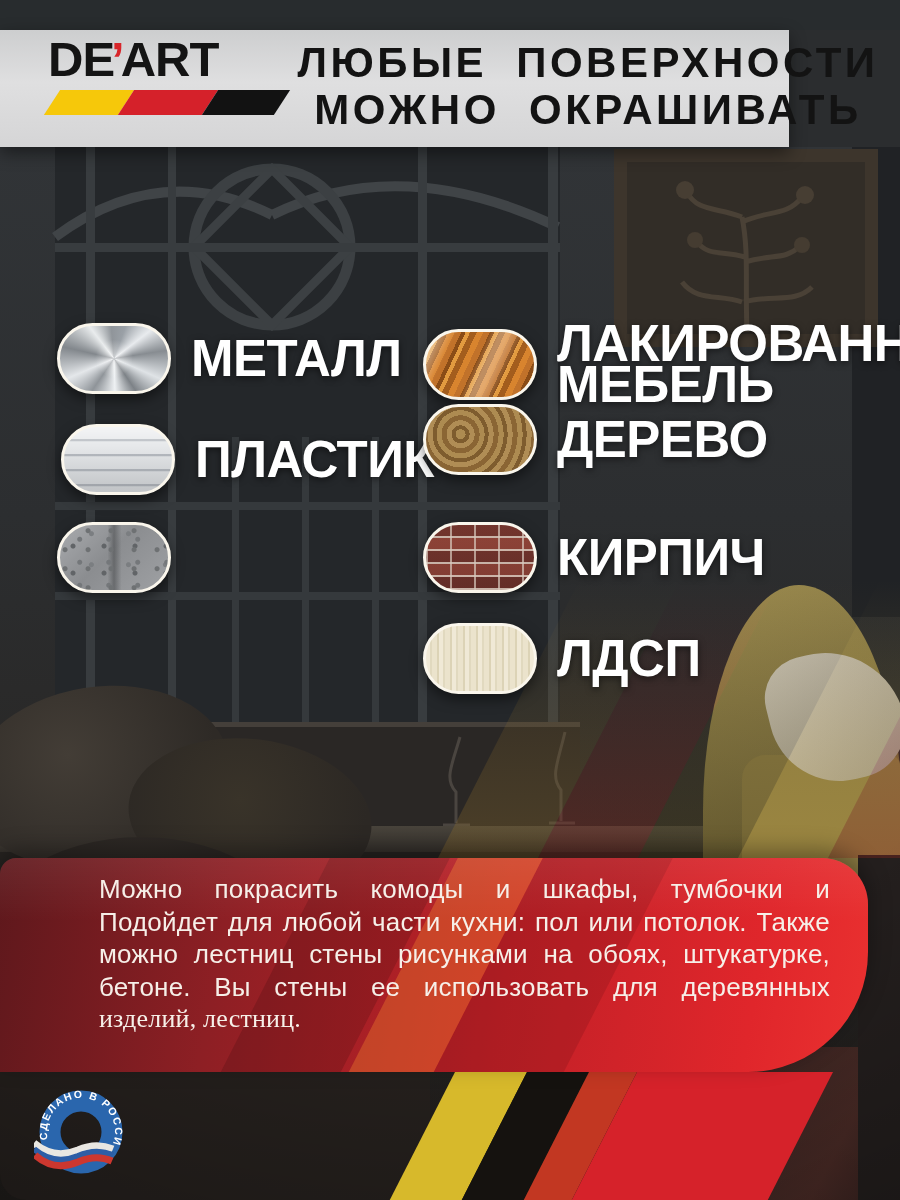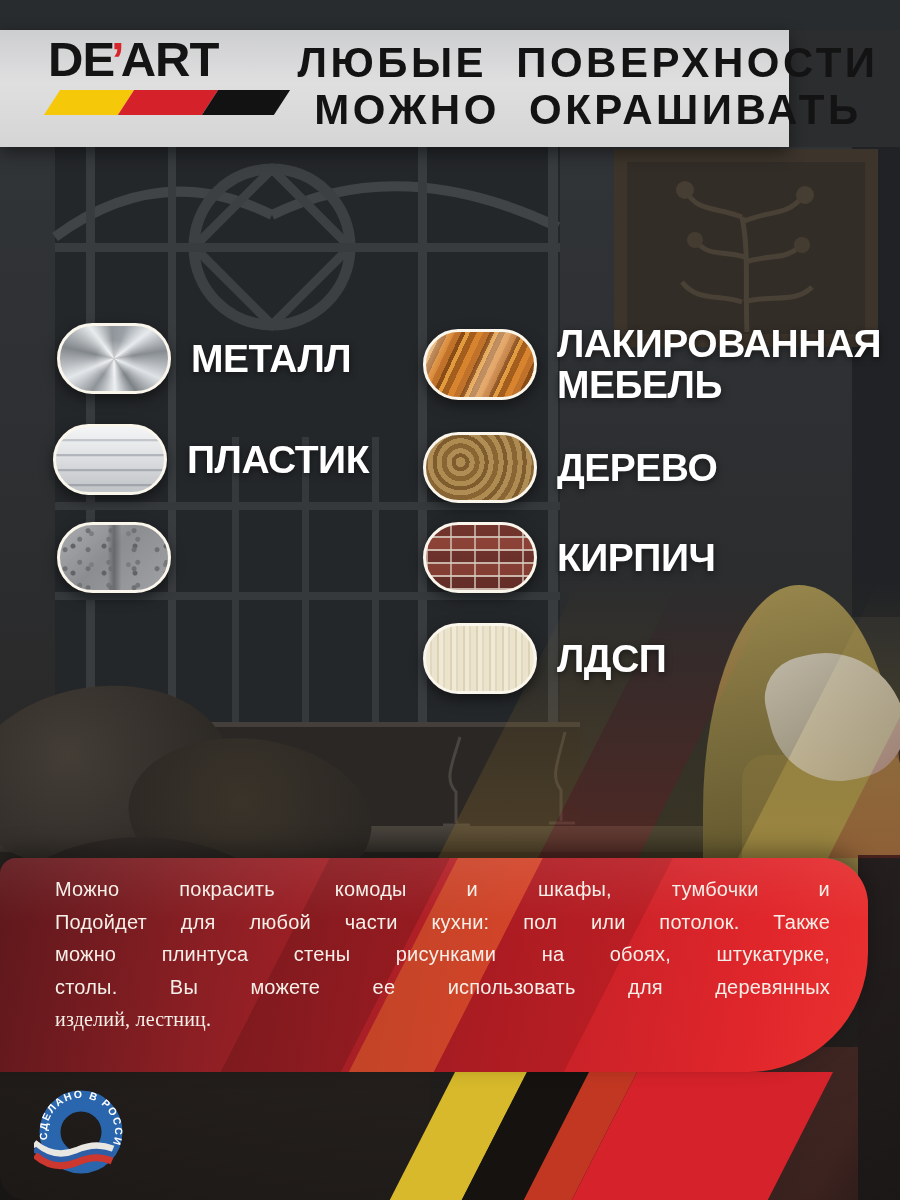--- a/index.html
+++ b/index.html
@@ -46,43 +46,43 @@
   .band{position:absolute;top:0;height:128px;transform:skewX(-27deg);transform-origin:top left;}
 
   
   #descbox{position:absolute;left:0;top:858px;width:868px;height:214px;z-index:4;
          border-radius:16px 46px 120px 0;overflow:hidden;
          background:linear-gradient(100deg,#5e181c 0%,#8d1f24 26%,#c02027 58%,#e0262b 86%,#ea3130 100%);
          box-shadow:0 -8px 22px rgba(0,0,0,.35);}
   .inband{position:absolute;top:-20px;bottom:-20px;transform:skewX(-27deg);transform-origin:top left;}
   #desctext{position:absolute;left:0;top:0;width:100%;box-sizing:border-box;
          padding:15px 38px 0 55px;color:#f6efe8;}
-  .dline{font-size:20px;line-height:32.5px;text-align:justify;text-align-last:justify;
-         letter-spacing:.2px;}
+  .dline{font-size:26px;line-height:32.5px;text-align:justify;text-align-last:justify;
+         letter-spacing:.2px;margin-left:44px;}
   .dline.last{text-align-last:left;font-family:Liberation Serif, serif;}
 
   
   #topstrip{position:absolute;left:0;top:0;width:900px;height:30px;background:#282c2e;z-index:6;}
   #header{position:absolute;left:0;top:30px;width:789px;height:117px;z-index:6;
          background:linear-gradient(180deg,#cdcecf 0%,#dfdfe0 45%,#d5d5d6 100%);
          box-shadow:0 6px 16px rgba(0,0,0,.45);}
   #logo{position:absolute;left:48px;top:4px;font-size:49px;line-height:50px;font-weight:bold;
          letter-spacing:-1px;color:#141414;}
   #logo .apo{color:#d8252a;margin:0 -3px;}
   #logostripe{position:absolute;left:46px;top:60px;width:228px;height:25px;}
   .seg{position:absolute;top:0;height:25px;transform:skewX(-33deg);}
   #title{position:absolute;left:288px;top:9px;width:600px;text-align:center;
          font-size:42px;line-height:47px;font-weight:bold;color:#131313;
          letter-spacing:3.5px;word-spacing:14px;}
 
   
   .mat{position:absolute;display:flex;align-items:center;gap:20px;z-index:2;}
   .pill{width:108px;height:65px;border:3px solid #faf6ec;border-radius:40px;flex:0 0 auto;
         box-shadow:0 5px 13px rgba(0,0,0,.5);box-sizing:content-box;}
-  .mat-label{font-size:39px;font-weight:bold;color:#ffffff;line-height:41px;
+  .mat-label{font-size:51px;font-weight:bold;color:#ffffff;line-height:41px;
         letter-spacing:-0.5px;text-shadow:0 2px 7px rgba(0,0,0,.55);}
   .mat-label.wide{width:352px;}
 
   .tex-metal{background:
      radial-gradient(circle at 50% 50%,rgba(255,255,255,.45) 0 6%,transparent 30%),
      conic-gradient(from 20deg,#9aa0a6,#e8ebee 9%,#878c91 17%,#dfe3e6 26%,#7d8287 35%,#eef1f3 44%,#8f9499 54%,#e4e7ea 63%,#82878c 73%,#e9eced 84%,#90959a 93%,#9aa0a6 100%);}
   .tex-plastic{background:
      linear-gradient(180deg,rgba(255,255,255,.55),rgba(255,255,255,0) 30%,rgba(90,95,100,.25) 95%),
      repeating-linear-gradient(180deg,#e6e8ea 0 12px,#b6bac0 12px 14px,#d9dcdf 14px 15px);}
   .tex-concrete{background:
@@ -179,43 +179,43 @@
   </div>
 
   <div id="descbox">
     <div class="inband" style="left:340px;width:120px;background:rgba(60,10,12,.22);"></div>
     <div class="inband" style="left:468px;width:85px;background:rgba(240,130,45,.38);"></div>
     <div class="inband" style="left:553px;width:130px;background:rgba(90,12,14,.18);"></div>
     <div style="position:absolute;inset:0;background:linear-gradient(180deg,rgba(255,255,255,.07),transparent 30%);"></div>
     <div id="desctext">
       <div class="dline">Можно покрасить комоды и шкафы, тумбочки и</div>
       <div class="dline">Подойдет для любой части кухни: пол или потолок. Также</div>
-      <div class="dline">можно плинтуса стены рисунками на обоях, штукатурке,</div>
-      <div class="dline">столы. Вы можете ее использовать для деревянных</div>
+      <div class="dline">можно лестниц стены рисунками на обоях, штукатурке,</div>
+      <div class="dline">бетоне. Вы стены ее использовать для деревянных</div>
       <div class="dline last">изделий, лестниц.</div>
     </div>
   </div>
 
   <div class="mat" style="left:57px;top:323px;">
     <div class="pill tex-metal"></div>
     <div class="mat-label">МЕТАЛЛ</div>
   </div>
-  <div class="mat" style="left:53px;top:424px;">
+  <div class="mat" style="left:61px;top:424px;">
     <div class="pill tex-plastic"></div>
     <div class="mat-label">ПЛАСТИК</div>
   </div>
   <div class="mat" style="left:57px;top:522px;">
     <div class="pill tex-concrete"></div>
   </div>
 
   <div class="mat" style="left:423px;top:323px;">
     <div class="pill tex-lacquer"></div>
     <div class="mat-label wide">ЛАКИРОВАННАЯ МЕБЕЛЬ</div>
   </div>
-  <div class="mat" style="left:423px;top:432px;">
+  <div class="mat" style="left:423px;top:404px;">
     <div class="pill tex-woodrings"></div>
     <div class="mat-label">ДЕРЕВО</div>
   </div>
   <div class="mat" style="left:423px;top:522px;text-align:right;">
     <div class="pill tex-brick"></div>
     <div class="mat-label">КИРПИЧ</div>
   </div>
   <div class="mat" style="left:423px;top:623px;">
     <div class="pill tex-ldsp"></div>
     <div class="mat-label">ЛДСП</div>

